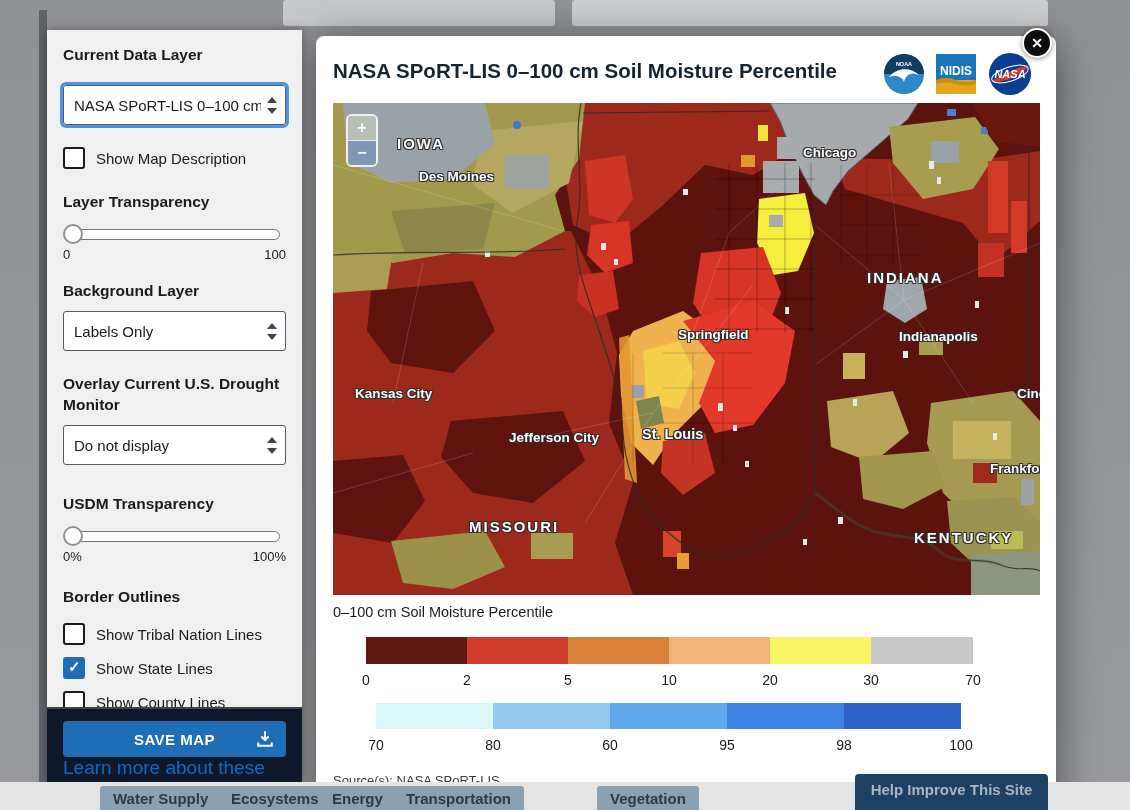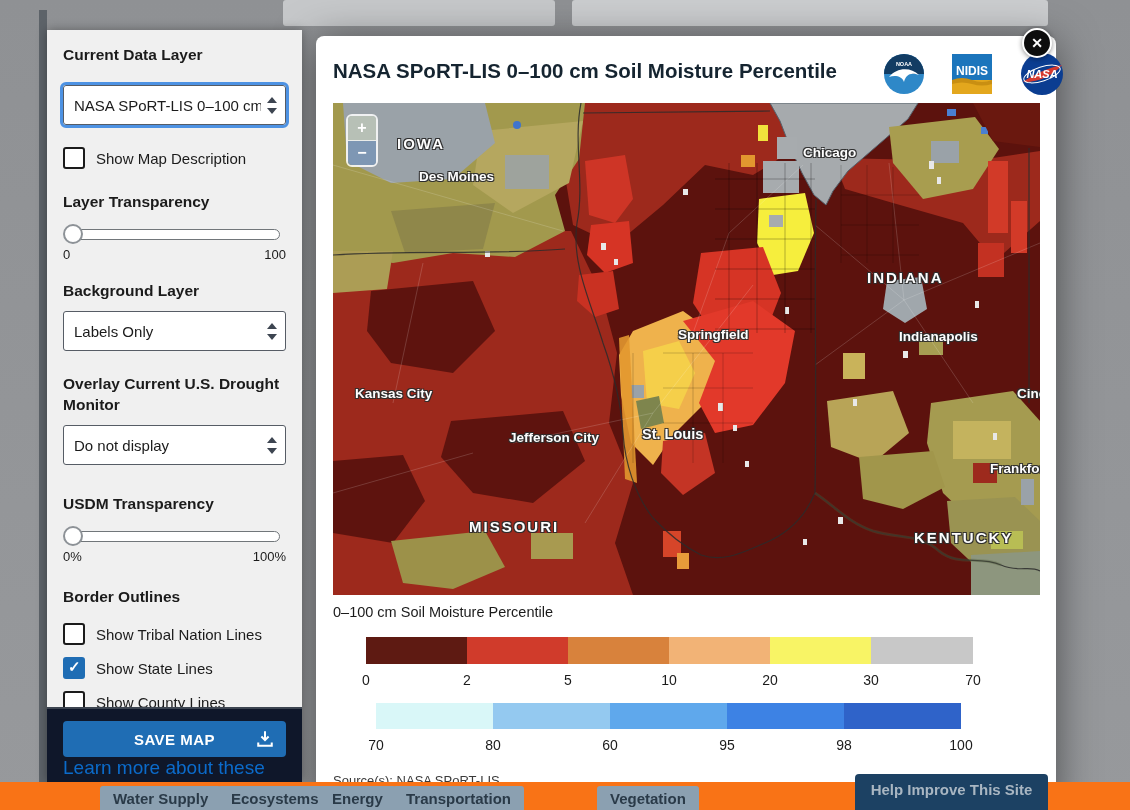--- a/index.html
+++ b/index.html
@@ -2,21 +2,21 @@
 <html><head>
 <meta charset="utf-8">
 <style>
   html,body{margin:0;padding:0}
   body{position:relative;width:1130px;height:810px;overflow:hidden;
        background:linear-gradient(#8f9194,#97999c);
        font-family:"Liberation Sans",sans-serif;color:#1b1b1b;}
   
   .ghost-card{position:absolute;background:#c6c8ca;border-radius:3px}
   .dark-strip{position:absolute;left:39px;top:10px;width:8px;height:772px;background:#5d6369}
-  .bottom-strip{position:absolute;left:0;top:782px;width:1130px;height:28px;background:#f97316;z-index:6}
+  .bottom-strip{position:absolute;left:0;top:782px;width:1130px;height:28px;background:#e5e5e5;z-index:6}
   .pill{position:absolute;top:4px;height:26px;background:#8ba0b1;border-radius:3px;
         color:#2a3a48;font-size:15px;font-weight:bold;line-height:26px;padding:0 13px;white-space:nowrap}
   .help-btn{position:absolute;left:855px;top:774px;width:193px;height:36px;background:#1c4163;
         border-radius:4px 4px 0 0;color:#a9b6c2;font-size:15px;font-weight:bold;text-align:center;
         line-height:32px;z-index:7}
   
   .sidebar{position:absolute;left:47px;top:30px;width:255px;height:752px;background:#f0f0f0;
         z-index:5;box-shadow:0 0 10px rgba(0,0,0,.35)}
   .sb-content{padding:14px 16px 0;height:679px;overflow:hidden;box-sizing:border-box}
   .sb-h{font-size:15.5px;font-weight:bold;color:#1b1b1b;line-height:21px}
@@ -50,21 +50,21 @@
        justify-content:center;color:#fff;font-weight:bold;font-size:15px;letter-spacing:.5px;
        position:relative;cursor:pointer}
   .save-btn svg{position:absolute;right:12px;top:9px}
   .learn-link{display:inline-block;font-size:19px;color:#0b6bcb;
        cursor:pointer}
   
   .modal{position:absolute;left:316px;top:36px;width:740px;height:774px;background:#fff;
        border-radius:8px;box-shadow:0 6px 40px rgba(0,0,0,.5);z-index:4}
   .modal-title{position:absolute;left:17px;top:22px;width:545px;font-size:20.5px;font-weight:bold;
        color:#152430;line-height:26px}
-  .logos{position:absolute;left:568px;top:16px;display:flex;gap:28px;align-items:center}
+  .logos{position:absolute;left:568px;top:16px;display:flex;gap:12px;align-items:center}
   .close-btn{position:absolute;left:1022px;top:28px;width:30px;height:30px;border-radius:50%;
        background:#0d0d0d;border:2.5px solid #fff;box-sizing:border-box;z-index:7;display:flex;
        align-items:center;justify-content:center;color:#fff;font-size:14px;font-weight:bold;
        box-shadow:0 1px 5px rgba(0,0,0,.45);cursor:pointer}
   .map{position:absolute;left:17px;top:67px;width:707px;height:492px;overflow:hidden;
        background:#5c120d;cursor:grab}
   .map svg{position:absolute;left:0;top:0}
   .map-label{position:absolute;color:#fdfdfd;font-weight:bold;white-space:nowrap;z-index:2;
        text-shadow:-1px -1px 0 rgba(45,45,45,.95),1px -1px 0 rgba(45,45,45,.95),
                    -1px 1px 0 rgba(45,45,45,.95),1px 1px 0 rgba(45,45,45,.95)}

